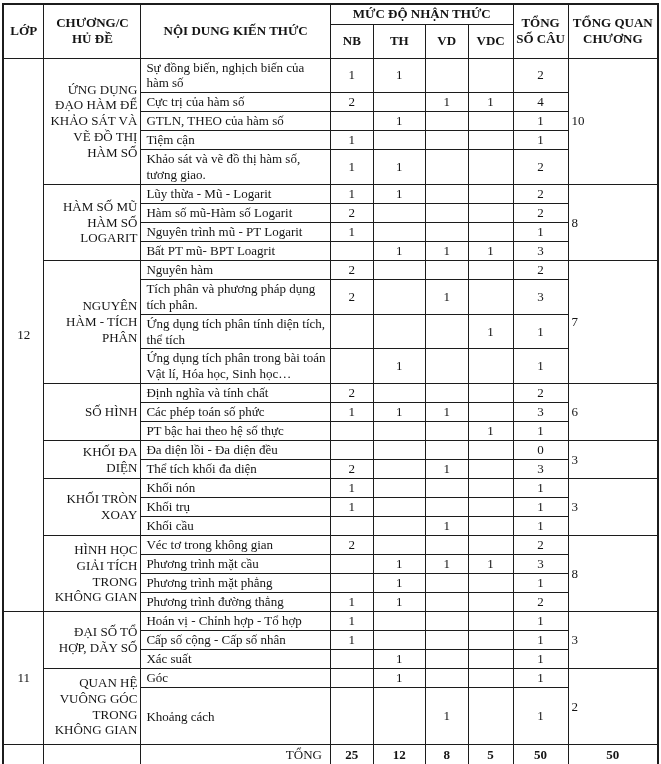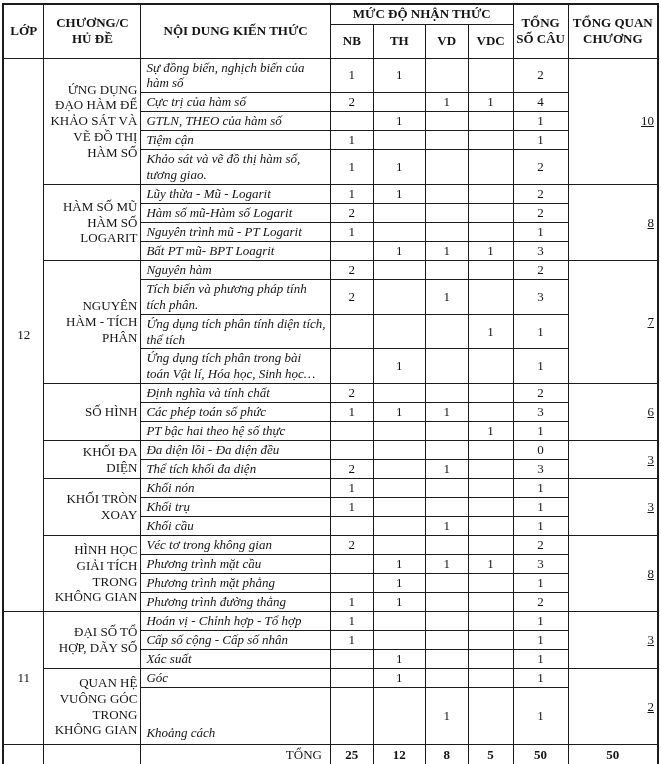--- a/index.html
+++ b/index.html
@@ -24,26 +24,26 @@
     overflow: hidden;
     word-wrap: break-word;
   }
   th {
     font-weight: bold;
     text-align: center;
     padding: 1px 1px;
   }
   tbody tr { height: 19px; }
   tbody tr.tall { height: 57px; }
-  tr.tall td.topic-cell { vertical-align: bottom; padding-bottom: 3px; }
+  tr.tall td.topic-cell { vertical-align: bottom; padding-bottom: 19px; }
   td.grade-cell { text-align: center; }
   td.chapter-cell { text-align: right; padding-left: 5px; }
-  td.topic-cell { text-align: left; padding-left: 5px; font-style: italic; }
+  td.topic-cell { text-align: left; padding-left: 5px; }
   td.num { text-align: center; padding: 1px 1px; }
-  td.chtotal { text-align: right; text-decoration: underline; }
+  td.chtotal { text-align: left; }
   tr.total-row { height: 21px; }
   tr.total-row td.tong-label { text-align: right; padding-right: 8px; }
   tr.total-row td.num { font-weight: bold; }
 </style>
 </head>
 <body>
 
 <table>
   <colgroup>
     <col style="width:41px">
@@ -154,21 +154,21 @@
         <td class="chapter-cell" rowspan="4">NGUYÊN HÀM - TÍCH PHÂN</td>
         <td class="topic-cell">Nguyên hàm</td>
         <td class="num">2</td>
         <td class="num"></td>
         <td class="num"></td>
         <td class="num"></td>
         <td class="num">2</td>
         <td class="chtotal" rowspan="4">7</td>
       </tr>
       <tr>
-        <td class="topic-cell">Tích biến và phương pháp tính tích phân.</td>
+        <td class="topic-cell">Tích phân và phương pháp dụng tích phân.</td>
         <td class="num">2</td>
         <td class="num"></td>
         <td class="num">1</td>
         <td class="num"></td>
         <td class="num">3</td>
       </tr>
       <tr>
         <td class="topic-cell">Ứng dụng tích phân tính diện tích, thể tích</td>
         <td class="num"></td>
         <td class="num"></td>

